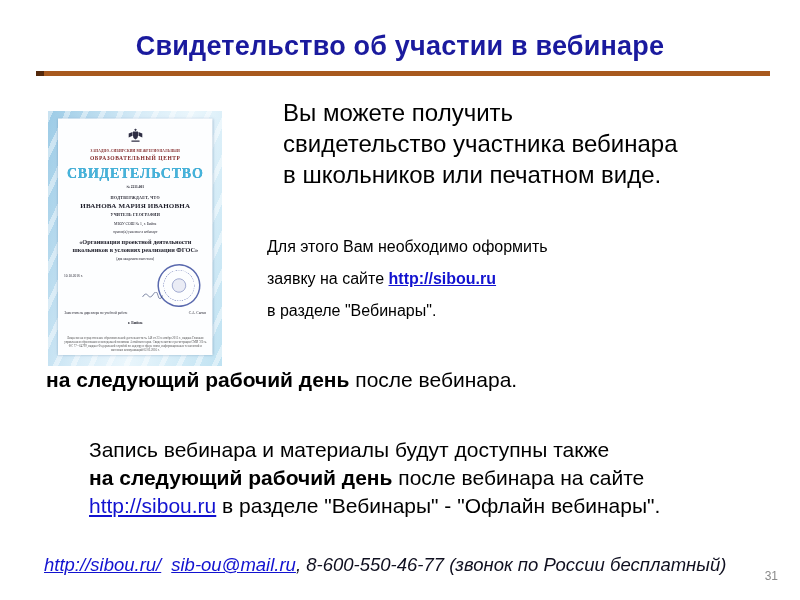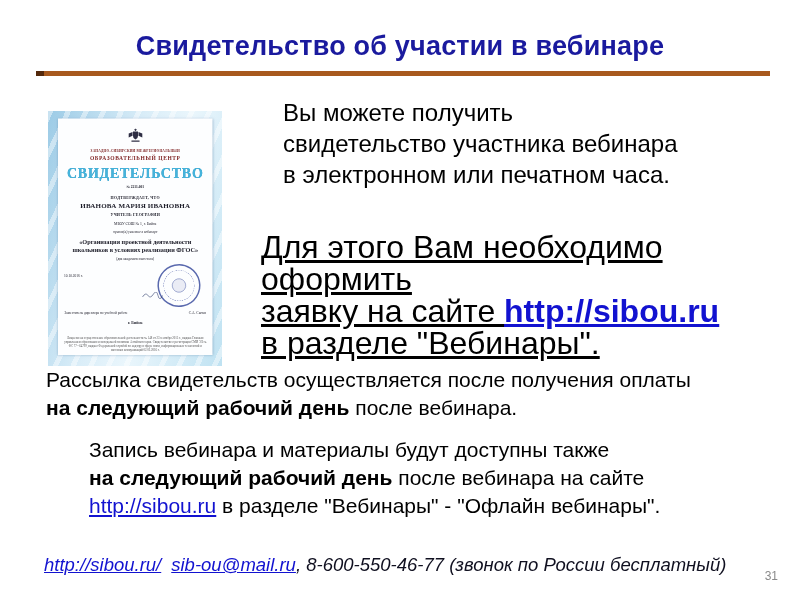--- a/index.html
+++ b/index.html
@@ -42,21 +42,21 @@
   .stamp-inner{position:absolute;inset:9px;border:1.5px dashed #3e50a0;border-radius:50%;}
   .stamp-core{position:absolute;inset:26px;border:1px solid #3e50a0;border-radius:50%;background:rgba(62,80,160,.12);}
   .sig{position:absolute;right:98px;top:58px;}
   .c-signer-row{display:flex;justify-content:space-between;padding:0 13px;font-size:7px;margin-top:0;}
   .c-city{margin-top:11px;font-size:8px;font-weight:bold;}
   .c-fineprint{position:absolute;left:9px;right:9px;bottom:7px;font-size:6px;line-height:7.5px;
                color:#555;text-align:center;}
 
   
   .intro{position:absolute;left:261px;top:97px;font-size:24px;line-height:31px;margin-left:22px;}
-  .instruction{position:absolute;left:261px;top:231px;font-size:32px;line-height:32px;text-decoration:underline;}
+  .instruction{position:absolute;left:267px;top:231px;font-size:16px;line-height:32px;}
   a.link-bold{color:#1212d0;font-weight:bold;text-decoration:underline;}
   a.link{color:#1212d0;text-decoration:underline;}
 
   
   .delivery{position:absolute;left:46px;top:366px;font-size:21px;line-height:28px;}
   .recording{position:absolute;left:46px;top:436px;font-size:21px;line-height:28px;margin-left:43px;}
   .b{font-weight:bold;}
 
   
   .contacts{position:absolute;left:44px;top:554px;font-size:18.5px;font-style:italic;color:#101020;}
@@ -118,31 +118,30 @@
         </div>
         <div class="c-city">г. Бийск</div>
         <div class="c-fineprint">Лицензия на осуществление образовательной деятельности № 148 от 23 сентября 2015 г., выдана Главным управлением образования и молодежной политики Алтайского края. Свидетельство о регистрации СМИ ЭЛ № ФС 77 - 64799, выдано Федеральной службой по надзору в сфере связи, информационных технологий и массовых коммуникаций 02.02.2016 г.</div>
       </div>
     </div>
   </div>
 
   <div class="intro">
     <div>Вы можете получить</div>
     <div>свидетельство участника вебинара</div>
-    <div>в электронном или печатном часа.</div>
+    <div>в школьников или печатном виде.</div>
   </div>
 
   <div class="instruction">
     <div>Для этого Вам необходимо оформить</div>
     <div><span>заявку на сайте </span><a class="link-bold" href="#">http://sibou.ru</a></div>
     <div>в разделе "Вебинары".</div>
   </div>
 
   <div class="delivery">
-    <div>Рассылка свидетельств осуществляется после получения оплаты</div>
     <div><span class="b">на следующий рабочий день</span><span> после вебинара.</span></div>
   </div>
 
   <div class="recording">
     <div>Запись вебинара и материалы будут доступны также</div>
     <div><span class="b">на следующий рабочий день</span><span> после вебинара на сайте</span></div>
     <div><a class="link" href="#">http://sibou.ru</a><span> в разделе "Вебинары" - "Офлайн вебинары".</span></div>
   </div>
 
   <div class="contacts">

